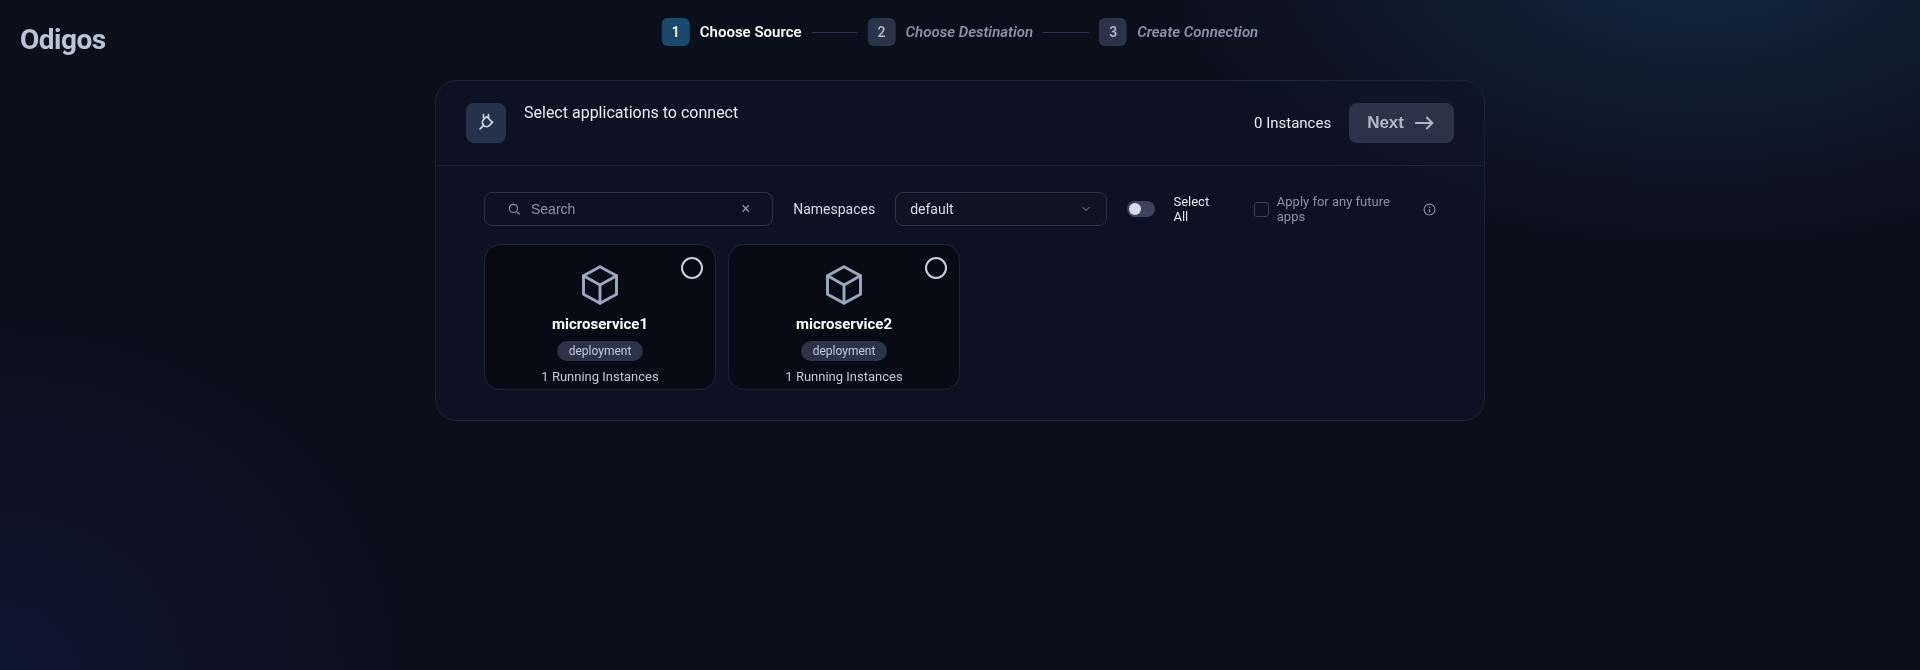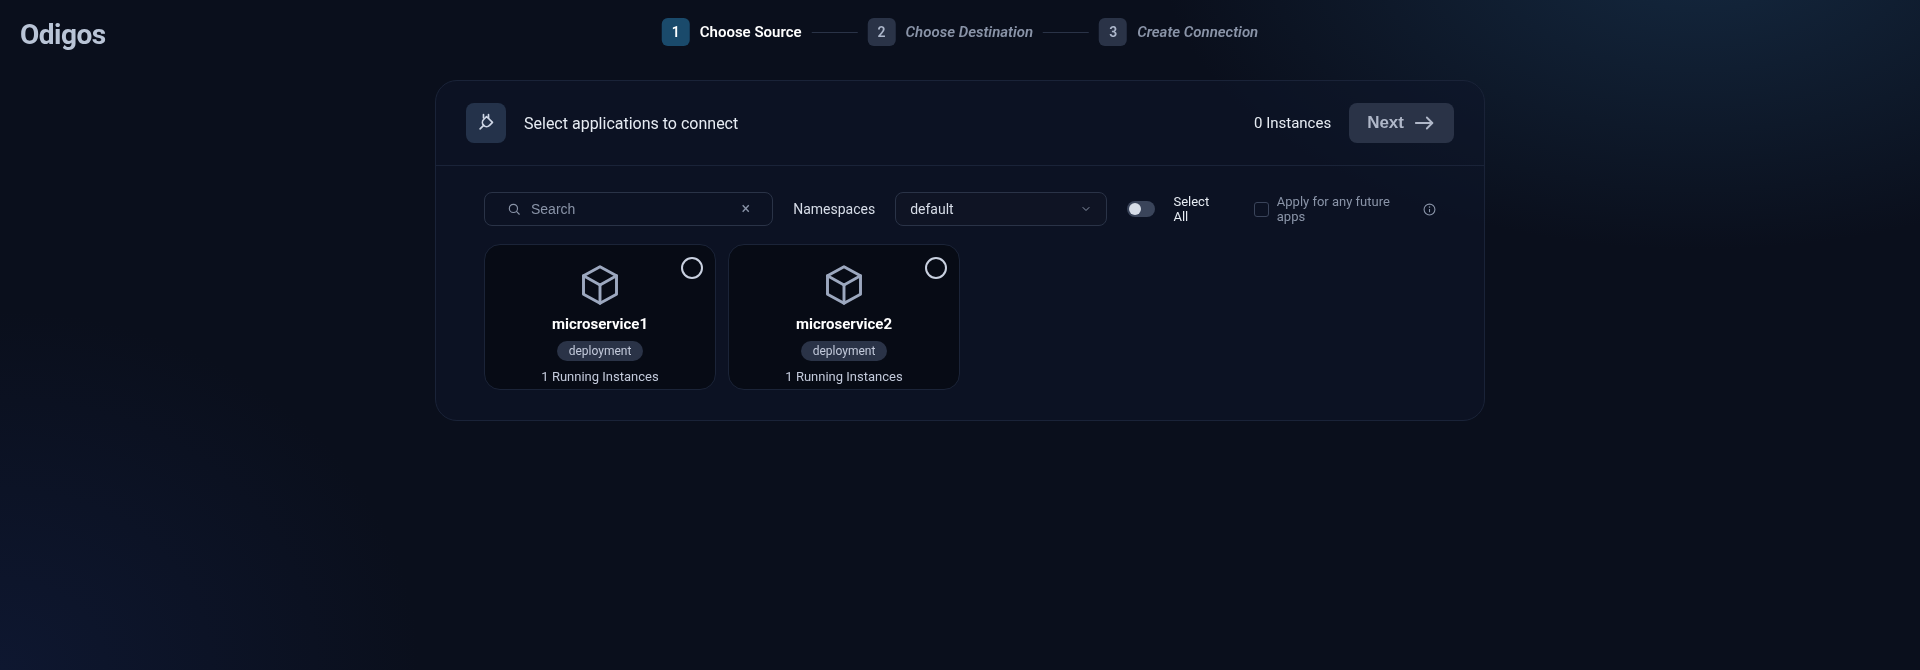--- a/index.html
+++ b/index.html
@@ -27,21 +27,21 @@
     background-image: radial-gradient(ellipse 900px 500px at 1700px -50px, #14283f 0%, transparent 60%),
                       radial-gradient(ellipse 700px 600px at 0px 670px, #0e1730 0%, transparent 60%);
     font-family: -apple-system, BlinkMacSystemFont, "Segoe UI", Roboto, sans-serif;
     color: var(--text);
     overflow: hidden;
   }
 
   
   .top {
     display: flex;
-    align-items: flex-start;
+    align-items: center;
     padding: 18px 20px 0 20px;
     height: 60px;
   }
   .brand {
     font-size: 28px;
     font-weight: 700;
     color: #b9c4d6;
     letter-spacing: -0.5px;
   }
   .steps {
@@ -82,21 +82,21 @@
   .panel {
     margin: 20px auto 0 auto;
     width: 1050px;
     border: 1px solid var(--panel-border);
     border-radius: 22px;
     background: rgba(15,22,41,0.55);
     padding: 0;
   }
   .panel-header {
     display: flex;
-    align-items: center;
+    align-items: flex-start;
     padding: 22px 30px;
     border-bottom: 1px solid var(--panel-border);
     gap: 18px;
   }
   .plug-box {
     width: 40px; height: 40px;
     background: #24324a;
     border-radius: 8px;
     display: flex;
     align-items: center;

